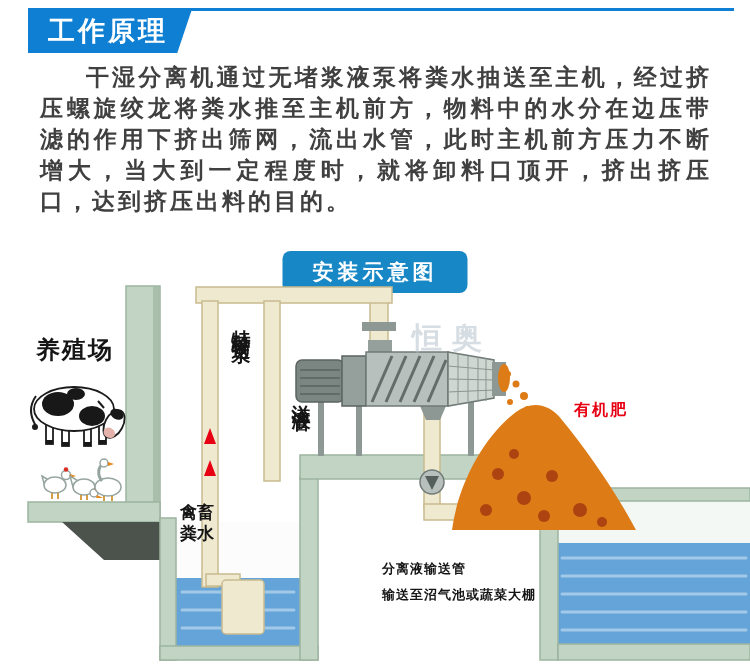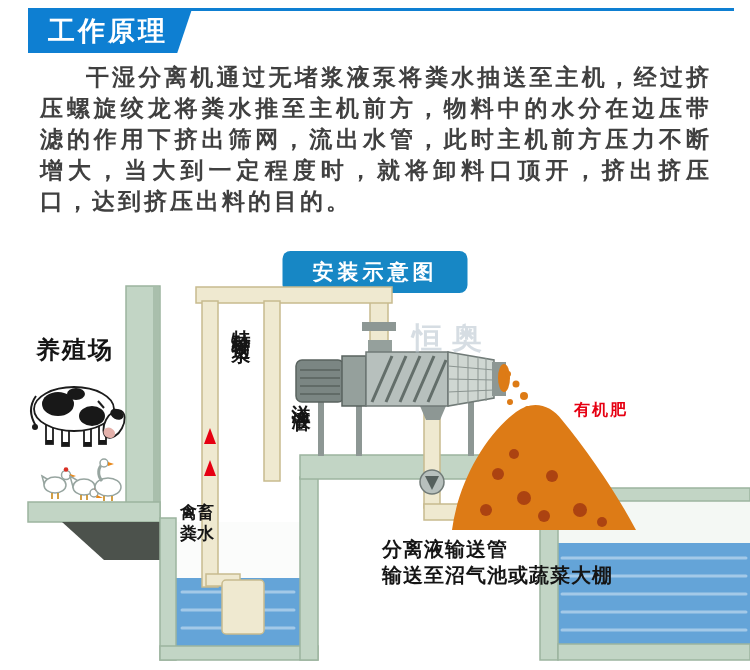--- a/index.html
+++ b/index.html
@@ -25,21 +25,21 @@
   .diagram{position:absolute;left:0;top:278px;width:750px;height:392px;}
   .diagram svg{position:absolute;left:0;top:0;}
 
   .lbl{position:absolute;color:#151515;font-weight:700;}
   .lbl.vert{writing-mode:vertical-rl;text-orientation:upright;letter-spacing:4px;}
   .farm-lbl{left:36px;top:56px;font-size:24px;letter-spacing:2px;}
   .pump-lbl{left:228px;top:36px;font-size:19px;}
   .overflow-lbl{left:288px;top:112px;font-size:19px;}
   .manure-lbl{left:180px;top:224px;font-size:17px;line-height:21px;white-space:pre-line;}
   .organic-lbl{left:562px;top:122px;font-size:16px;letter-spacing:2px;color:var(--label-red,#e60012);margin-left:12px;}
-  .separated-lbl{left:382px;top:258px;font-size:20px;line-height:26px;letter-spacing:1px;white-space:pre-line;}
+  .separated-lbl{left:382px;top:278px;font-size:13px;line-height:26px;letter-spacing:1px;white-space:pre-line;}
   .watermark{left:412px;top:40px;font-size:30px;letter-spacing:10px;font-weight:700;
              color:var(--watermark,#b6c3cd);opacity:.55;}
 
   
   .sage{fill:var(--sage,#c2d5c5);stroke:var(--sage-stroke,#9cb49f);stroke-width:1.5;}
   .sagedark{fill:#a9bfac;}
   .water{fill:var(--water-blue,#64a4d8);}
   .wave{stroke:var(--water-light,#a3c9e8);stroke-width:3;fill:none;stroke-linecap:round;}
   .pipe{fill:var(--pipe-cream,#efe9d0);stroke:var(--pipe-stroke,#c8bb8e);stroke-width:1.5;}
   .mach{fill:var(--machine-gray,#b7c0bd);stroke:var(--machine-dark,#707a77);stroke-width:1.5;}

